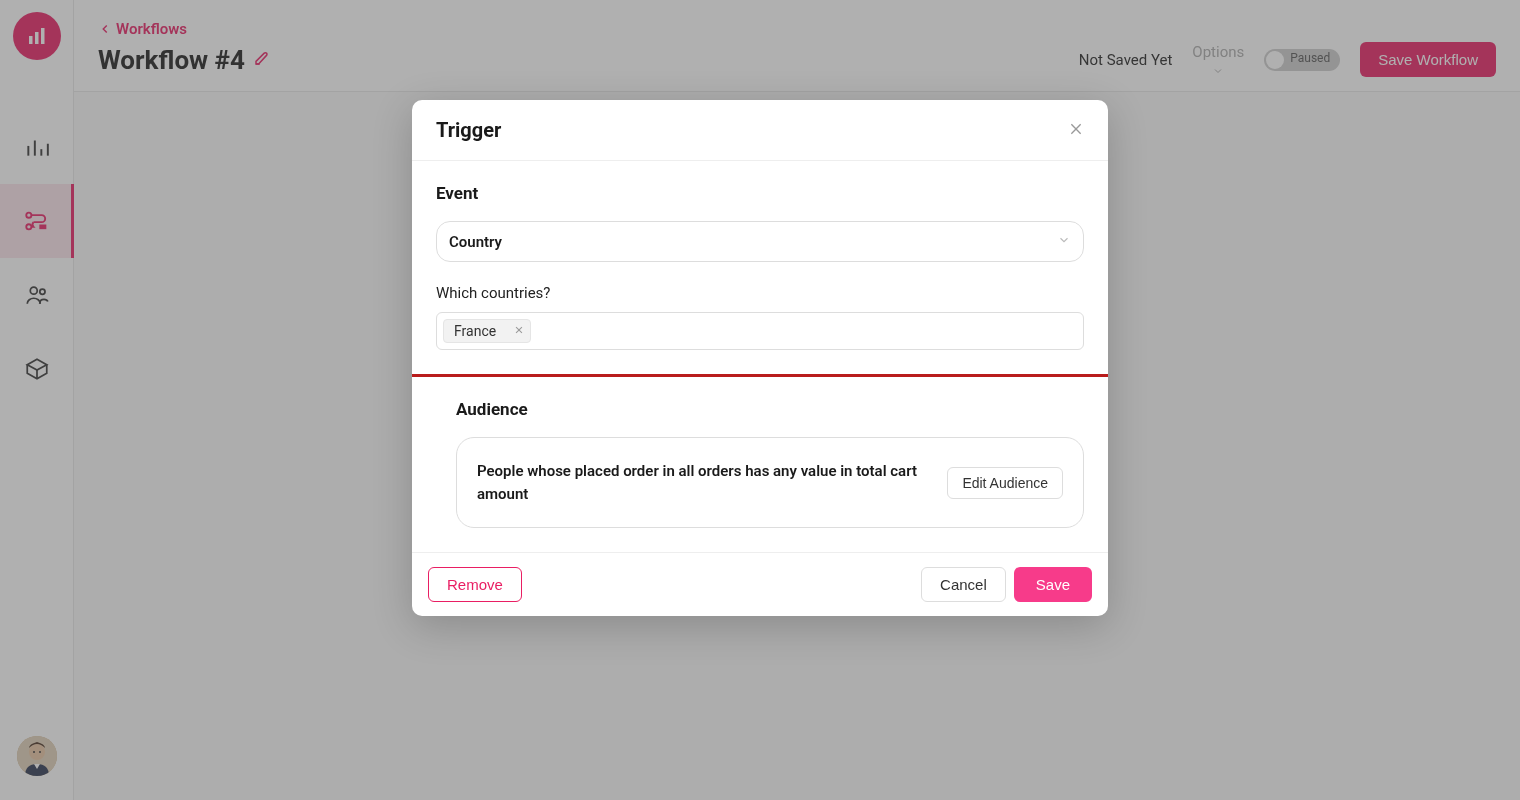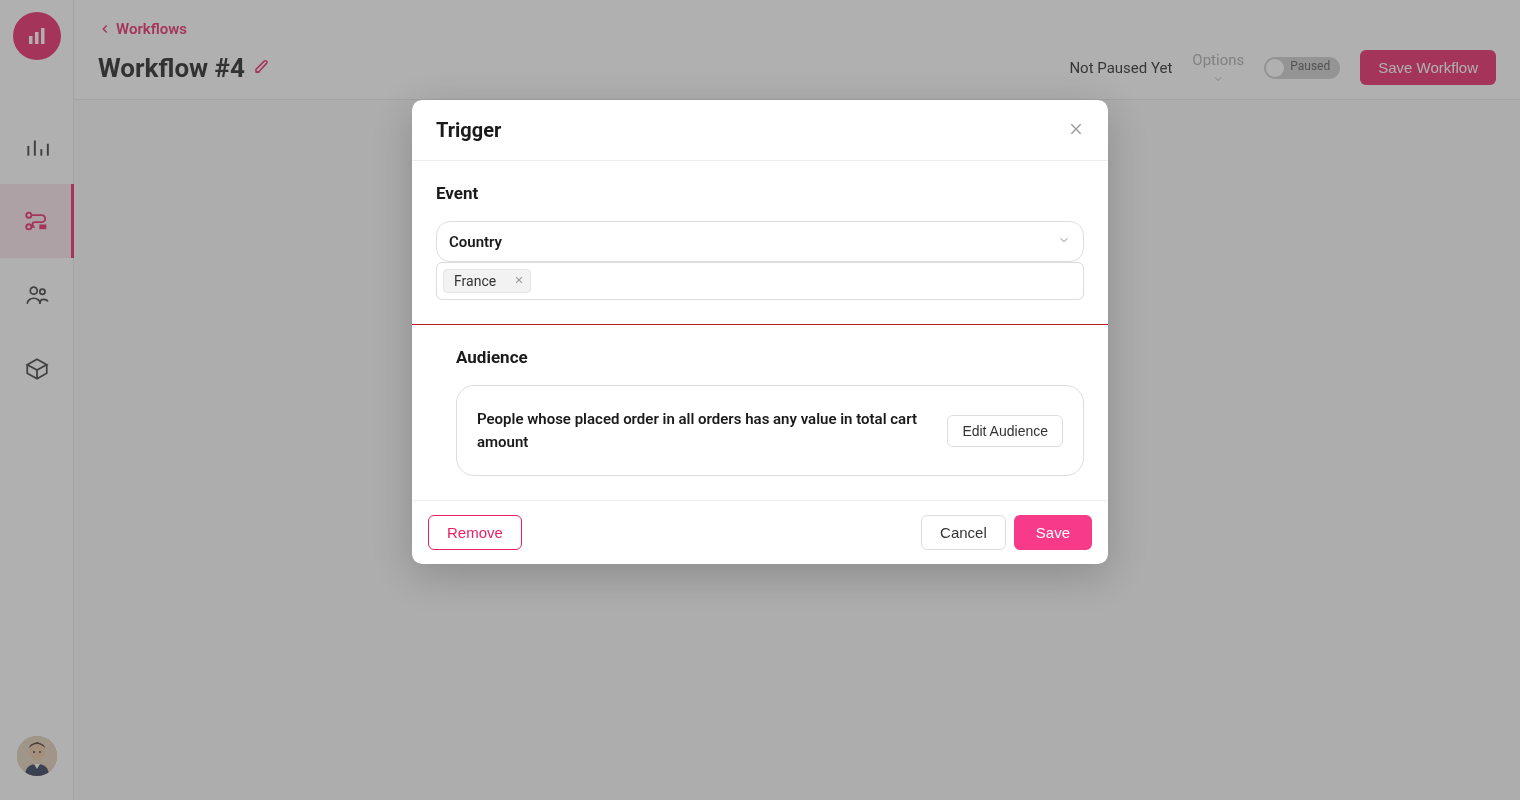--- a/index.html
+++ b/index.html
@@ -84,21 +84,21 @@
     background: #fff;
   }
   .breadcrumb {
     display: flex;
     align-items: center;
     gap: 4px;
     color: #e91e63;
     font-size: 15px;
     font-weight: 600;
     cursor: pointer;
-    margin-bottom: 12px;
+    margin-bottom: 4px;
   }
   .header-row {
     display: flex;
     align-items: center;
   }
   .title-wrap {
     display: flex;
     align-items: center;
     gap: 8px;
   }
@@ -177,21 +177,21 @@
     align-items: center;
     padding: 18px 24px;
     border-bottom: 1px solid #eee;
   }
   .modal-title { font-size: 20px; font-weight: 700; color: #1a1a1a; }
   .close-btn { margin-left: auto; color: #999; cursor: pointer; font-size: 18px; }
 
   .modal-section {
     padding: 22px 24px 24px 24px;
   }
-  .modal-section + .modal-section { border-top: 1px solid #b91c1c; padding-left: 44px; }
+  .modal-section + .modal-section { border-top: 3px solid #b91c1c; padding-left: 44px; }
   .section-title { font-size: 17px; font-weight: 700; color: #1a1a1a; margin-bottom: 18px; }
   .field-label { font-size: 15px; color: #222; margin-bottom: 10px; margin-top: 22px; }
 
   .select-box {
     border: 1px solid #ddd;
     border-radius: 14px;
     padding: 10px 12px;
     display: flex;
     align-items: center;
     cursor: pointer;
@@ -346,21 +346,21 @@
         <div class="title-wrap">
           <h1 class="title">Workflow #4</h1>
           <span class="edit-icon">
             <svg width="18" height="18" viewBox="0 0 24 24" fill="none" stroke="currentColor" stroke-width="2">
               <path d="M4 20 L4 16.5 L15 5.5 a2 2 0 0 1 3 3 L7.5 20 Z"></path>
               <line x1="4" y1="20" x2="9" y2="20"></line>
             </svg>
           </span>
         </div>
         <div class="header-right">
-          <span class="not-saved">Not Paused Yet</span>
+          <span class="not-saved">Not Saved Yet</span>
           <div class="options">
             <span>Options</span>
             <svg width="12" height="12" viewBox="0 0 24 24" fill="none" stroke="currentColor" stroke-width="2">
                 <polyline points="6 9 12 15 18 9"></polyline>
               </svg>
           </div>
           <div class="toggle">
             <div class="toggle-knob"></div>
             <span class="toggle-label">Paused</span>
           </div>
@@ -387,20 +387,21 @@
     <div class="modal-section">
       <div class="section-title">Event</div>
       <div class="select-box">
         <span class="select-value">Country</span>
         <span class="select-chevron">
           <svg width="14" height="14" viewBox="0 0 24 24" fill="none" stroke="currentColor" stroke-width="2">
               <polyline points="6 9 12 15 18 9"></polyline>
             </svg>
         </span>
       </div>
+      <div class="field-label">Which countries?</div>
       <div class="tag-input">
         <div class="tag">
           <span>France</span>
           <span class="tag-x">
             <svg width="10" height="10" viewBox="0 0 24 24" fill="none" stroke="currentColor" stroke-width="2.5">
                 <line x1="5" y1="5" x2="19" y2="19"></line>
                 <line x1="19" y1="5" x2="5" y2="19"></line>
               </svg>
           </span>
         </div>

